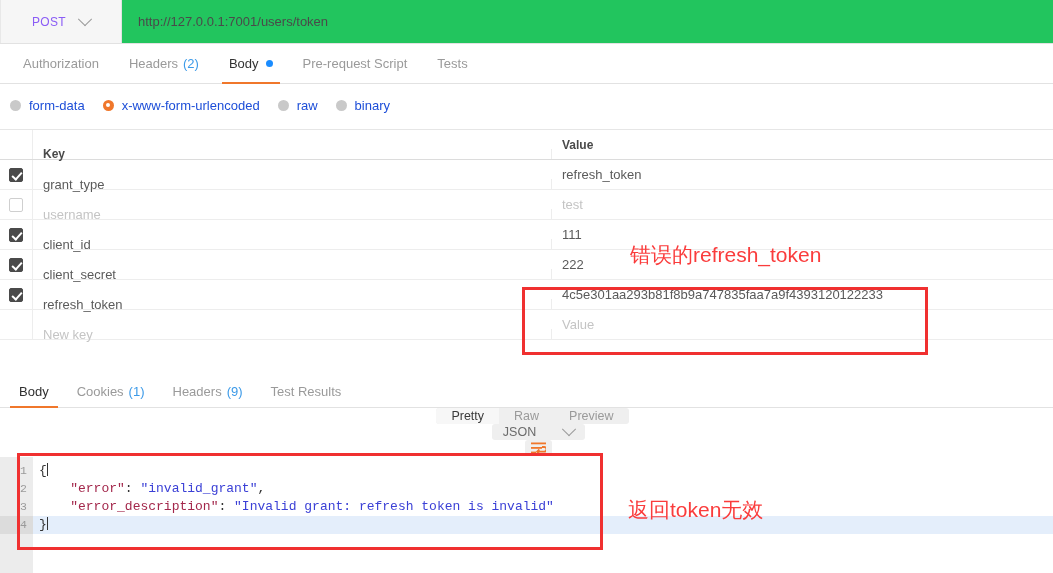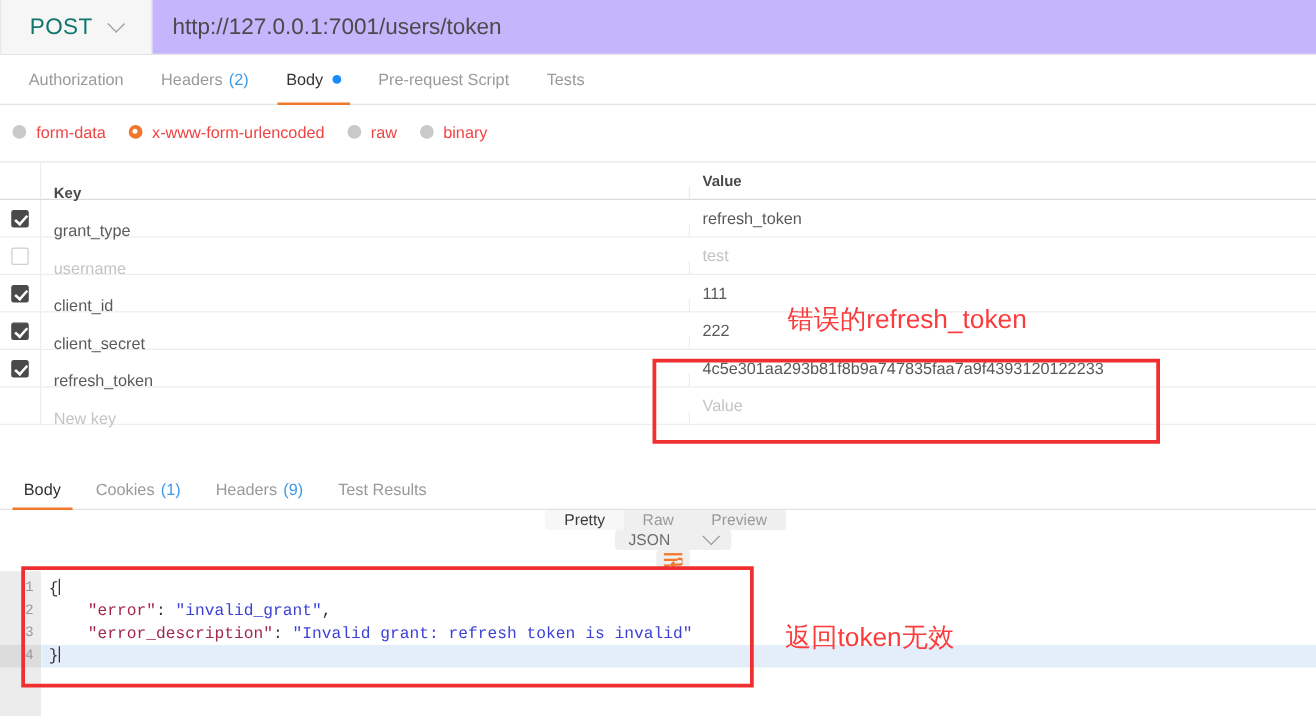--- a/index.html
+++ b/index.html
@@ -32,39 +32,39 @@
     background: #f6f6f6;
     border-right: 1px solid #e2e2e2;
     border-left: 1px solid #e8e8e8;
     display: flex;
     align-items: center;
     justify-content: center;
     gap: 14px;
     cursor: pointer;
   }
   .method-label {
-    font-size: 18px;
-    color: #0f766e;
+    font-size: 12px;
+    color: #8b5cf6;
     letter-spacing: .3px;
   }
   .chev {
     display: inline-block;
     width: 9px; height: 9px;
     border-right: 1.6px solid #9b9b9b;
     border-bottom: 1.6px solid #9b9b9b;
     transform: rotate(45deg) translate(-2px,-2px);
   }
   .url-input {
     flex: 1;
     display: flex;
     align-items: center;
     padding-left: 16px;
-    font-size: 18px;
+    font-size: 13px;
     color: #4a4a4a;
-    background: #c4b5fd;
+    background: #22c55e;
     cursor: text;
   }
 
   
   .req-tabs {
     position: absolute;
     left: 0; top: 44px;
     width: 1053px; height: 40px;
     border-bottom: 1px solid #e2e2e2;
     box-sizing: border-box;
@@ -108,21 +108,21 @@
     align-items: center;
     padding-left: 10px;
     box-sizing: border-box;
   }
   .radio-item {
     display: flex;
     align-items: center;
     margin-right: 18px;
     cursor: pointer;
     font-size: 13px;
-    color: #ef4444;
+    color: #1d4ed8;
   }
   .radio-dot {
     width: 11px; height: 11px;
     border-radius: 50%;
     background: #c9c9c9;
     margin-right: 8px;
     position: relative;
   }
   .radio-dot.on { background: #f0772b; }
   .radio-dot.on::after {

